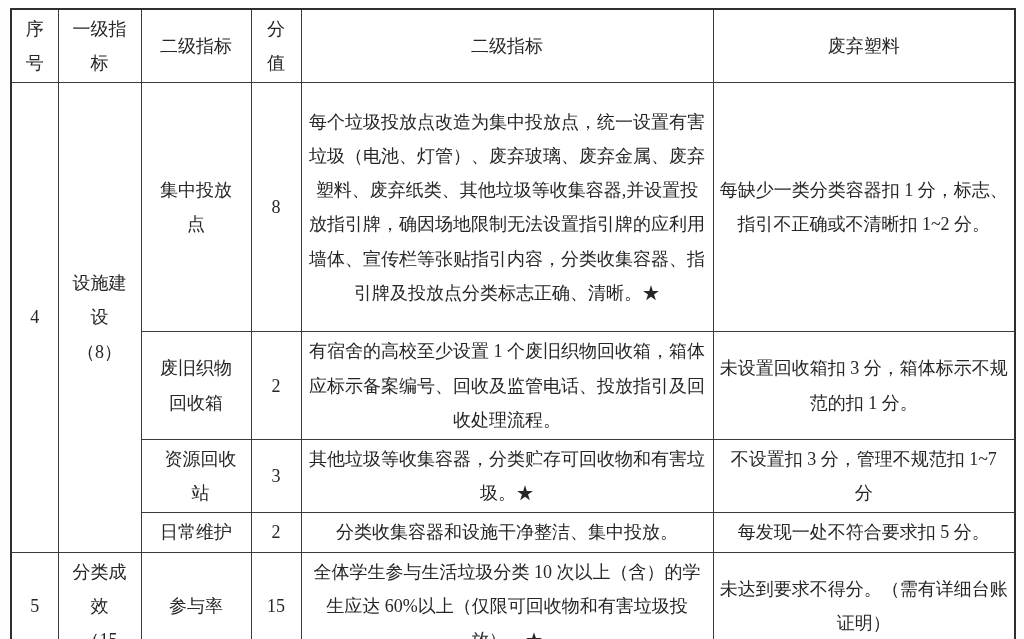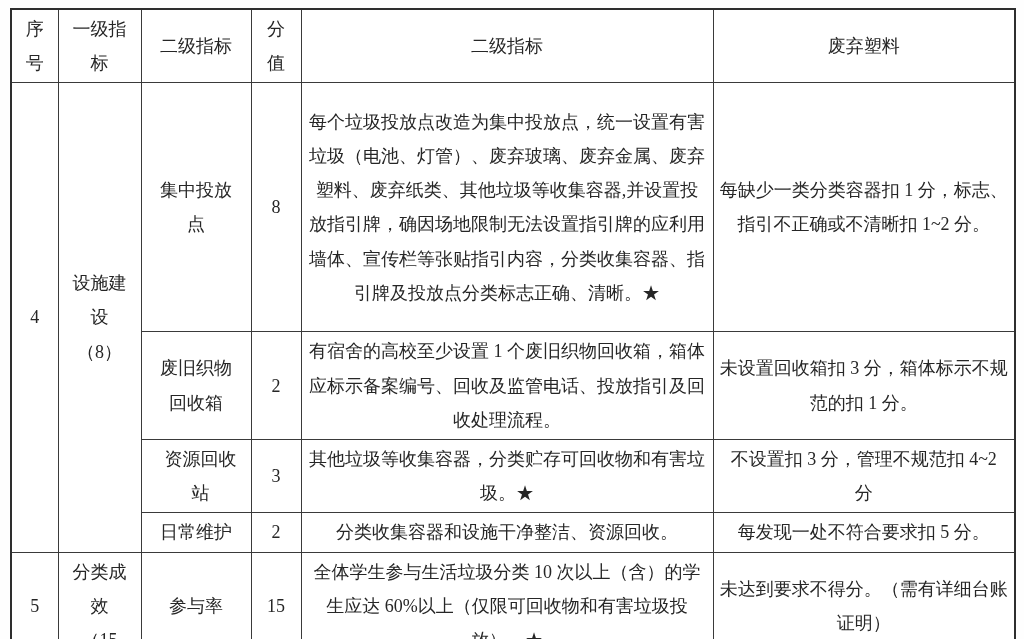--- a/index.html
+++ b/index.html
@@ -103,26 +103,26 @@
 回收箱</td>
         <td>2</td>
         <td class="content-cell">有宿舍的高校至少设置 1 个废旧织物回收箱，箱体应标示备案编号、回收及监管电话、投放指引及回收处理流程。</td>
         <td class="standard-cell">未设置回收箱扣 3 分，箱体标示不规范的扣 1 分。</td>
       </tr>
       <tr class="row-station">
         <td class="pre sub-cell">资源回收
 站</td>
         <td>3</td>
         <td class="content-cell">其他垃圾等收集容器，分类贮存可回收物和有害垃圾。★</td>
-        <td class="standard-cell">不设置扣 3 分，管理不规范扣 4~2 分</td>
+        <td class="standard-cell">不设置扣 3 分，管理不规范扣 1~7 分</td>
       </tr>
       <tr class="row-maintain">
         <td class="pre sub-cell">日常维护</td>
         <td>2</td>
-        <td class="content-cell">分类收集容器和设施干净整洁、资源回收。</td>
+        <td class="content-cell">分类收集容器和设施干净整洁、集中投放。</td>
         <td class="standard-cell">每发现一处不符合要求扣 5 分。</td>
       </tr>
       <tr class="row-participation">
         <td>5</td>
         <td class="pre">分类成
 效
 （15</td>
         <td class="pre sub-cell">参与率</td>
         <td>15</td>
         <td class="content-cell">全体学生参与生活垃圾分类 10 次以上（含）的学生应达 60%以上（仅限可回收物和有害垃圾投放）。★</td>

